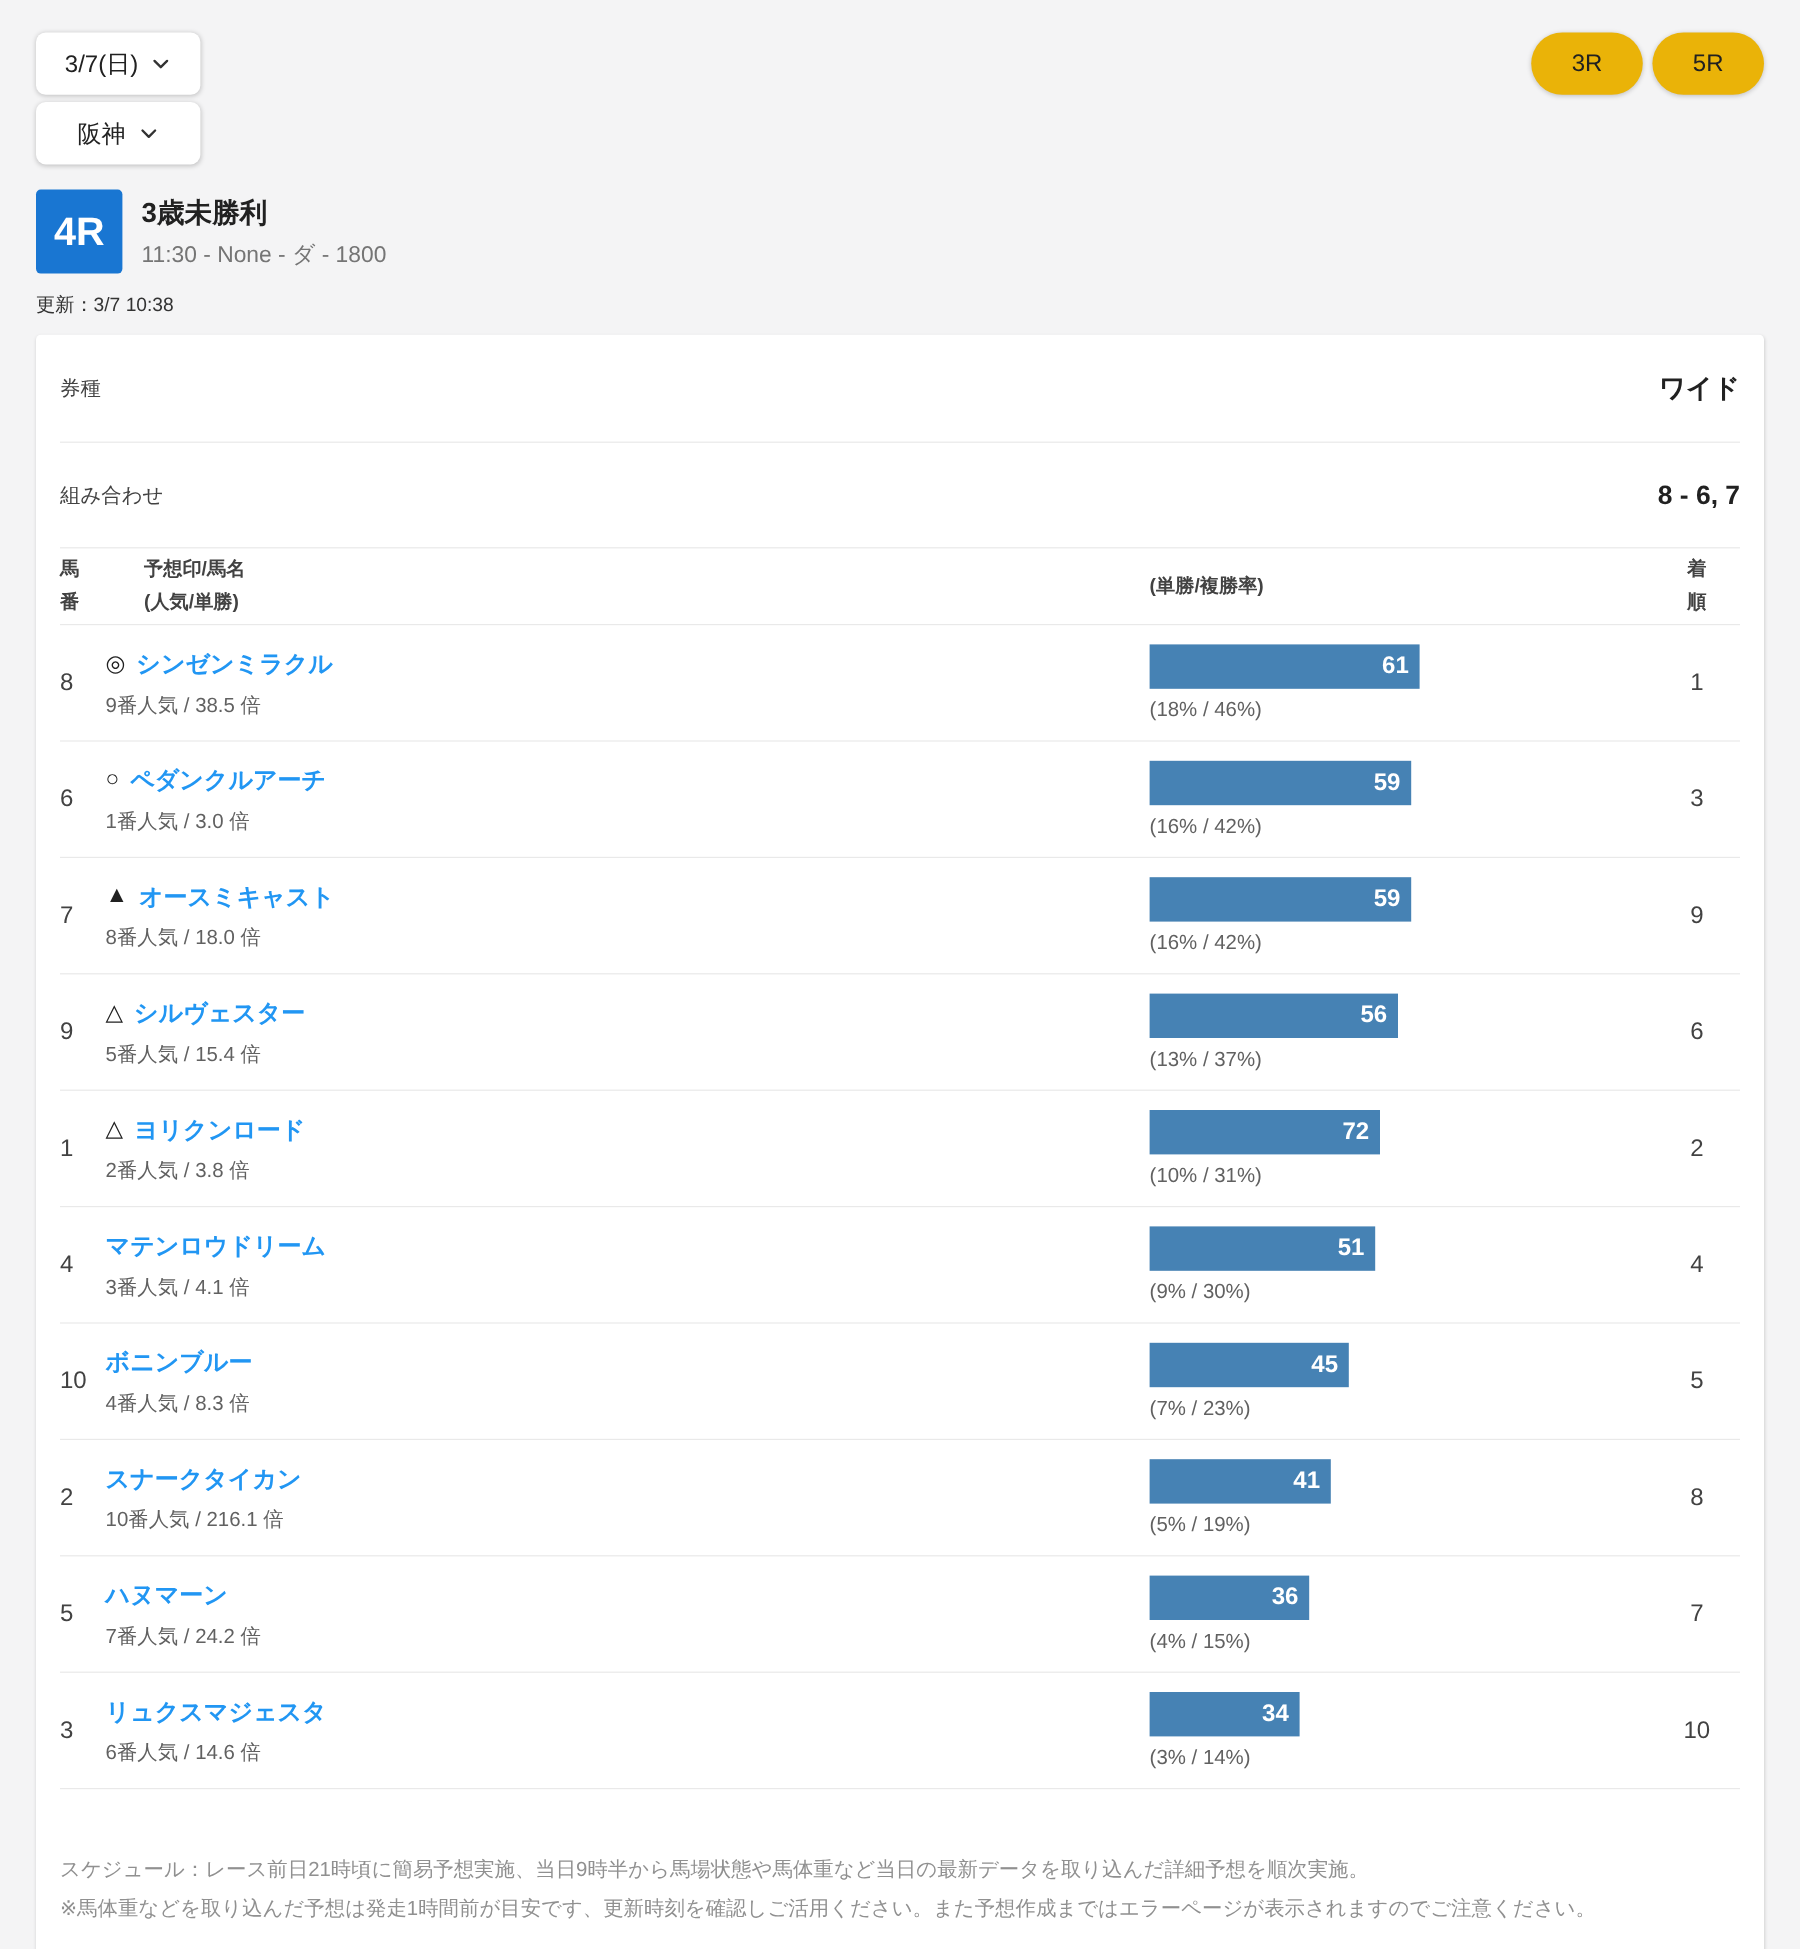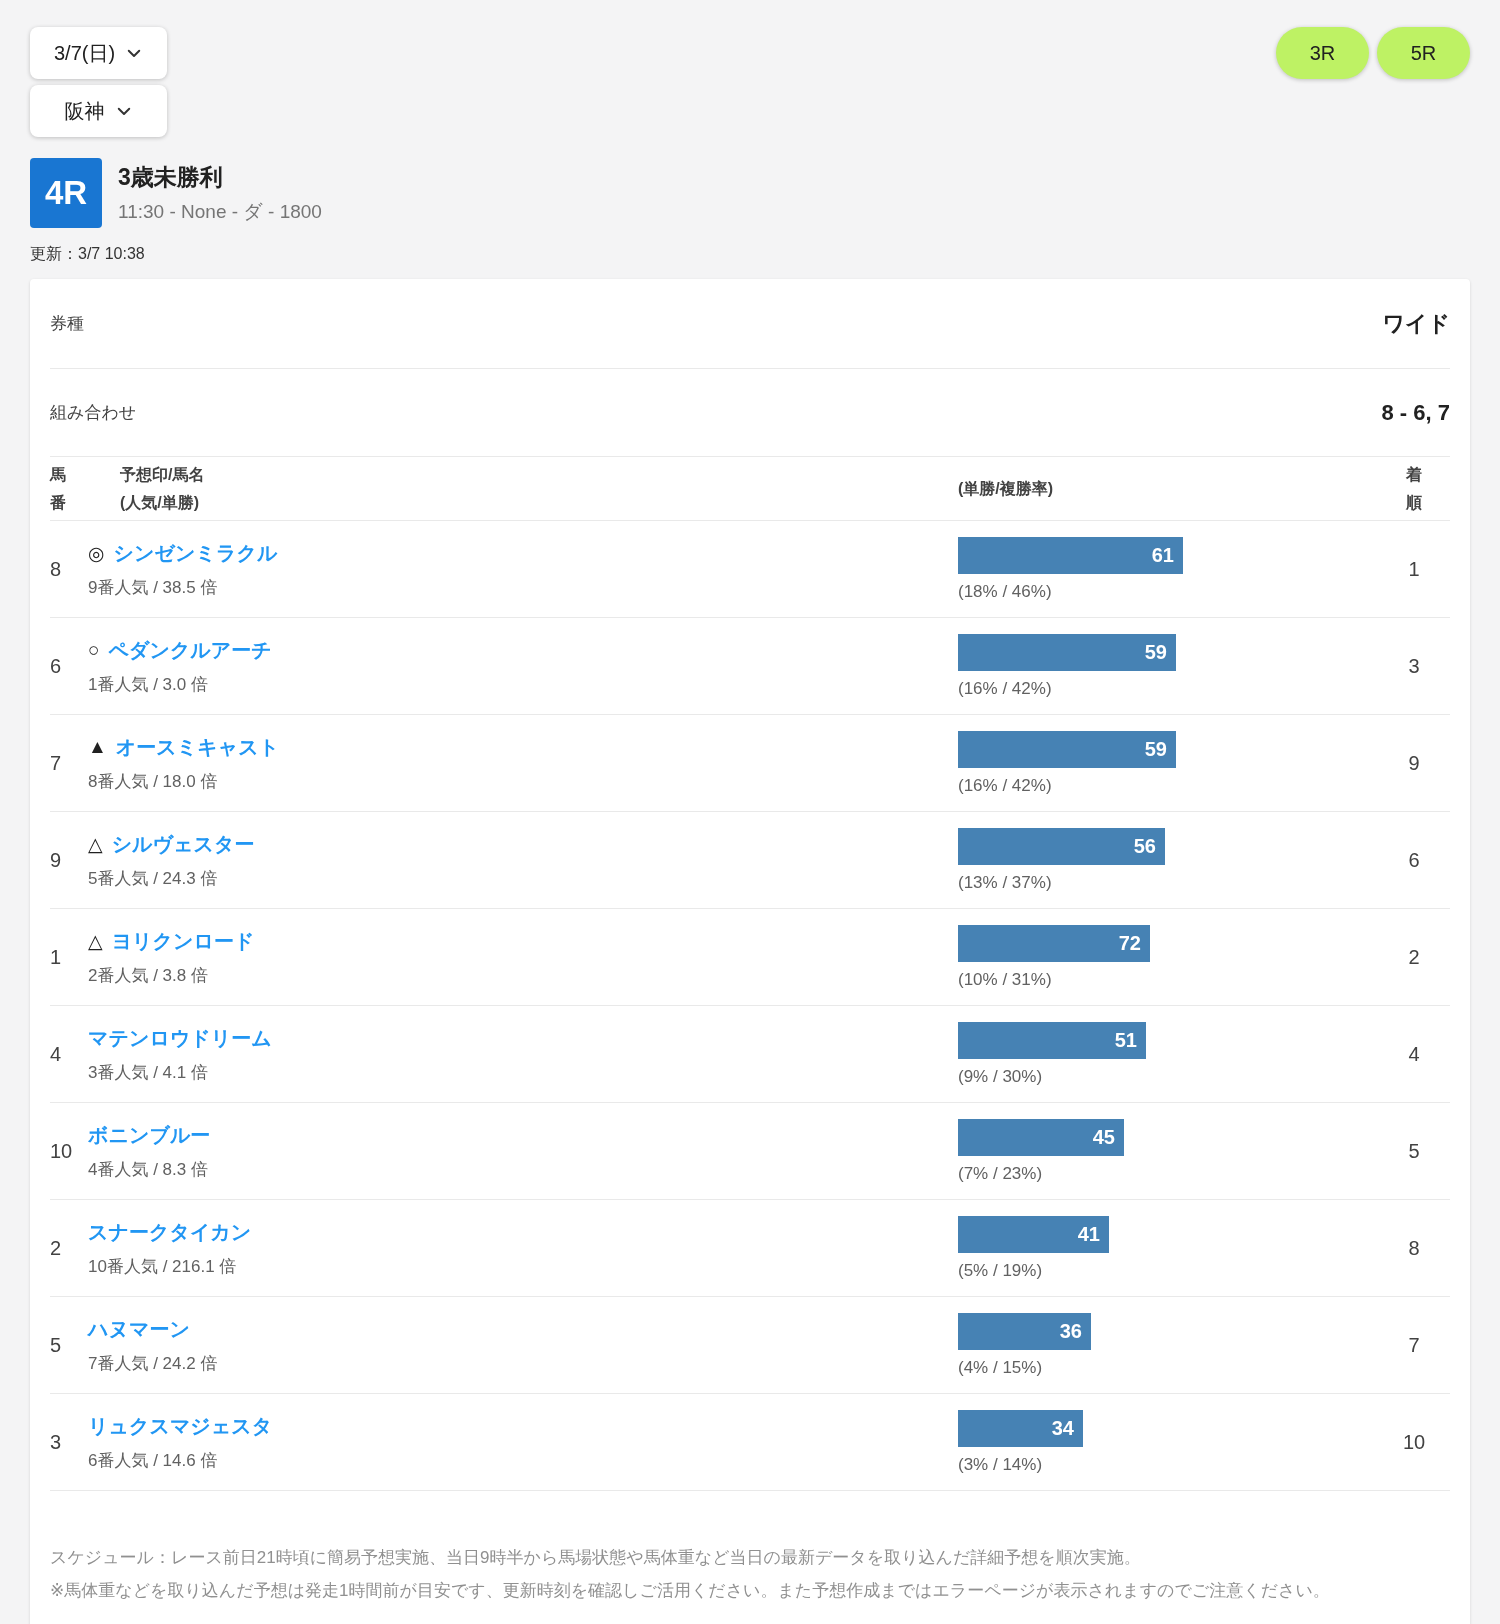--- a/index.html
+++ b/index.html
@@ -13,21 +13,21 @@
   .page{width:1500px;min-height:1624px;margin:0 auto;padding:27px 30px 30px 30px;}
 
   
   .toolbar{display:flex;justify-content:space-between;align-items:flex-start;}
   .toolbar-left{display:flex;gap:6px;flex-direction:column;}
   .sel-btn{display:flex;align-items:center;justify-content:center;gap:10px;height:52px;
     padding:0 24px;background:#fff;border:none;border-radius:8px;cursor:pointer;
     box-shadow:0 1px 4px rgba(0,0,0,.22);font-size:20px;color:var(--t1);
     font-family:inherit;}
   .toolbar-right{display:flex;gap:8px;}
-  .pill{height:52px;min-width:93px;padding:0 26px;background:#bef264;border:none;border-radius:26px;
+  .pill{height:52px;min-width:93px;padding:0 26px;background:#eab308;border:none;border-radius:26px;
     cursor:pointer;box-shadow:0 1px 4px rgba(0,0,0,.22);font-size:20px;color:var(--t1);
     font-family:inherit;}
 
   
   .race-header{display:flex;align-items:center;gap:16px;margin-top:21px;}
   .race-badge{width:72px;height:70px;background:var(--badge-blue);color:#fff;border-radius:4px;
     display:flex;align-items:center;justify-content:center;font-size:33px;font-weight:bold;}
   .race-title{font-size:23px;font-weight:bold;color:var(--t1);}
   .race-subtitle{font-size:19px;color:#757575;margin-top:6px;}
   .updated{margin-top:16px;font-size:16px;color:#333;}
@@ -190,21 +190,21 @@
     <div class="c-fin">9</div>
   </div>
 
   <div class="trow">
     <div class="c-num">9</div>
     <div class="c-name">
       <div class="name-line">
         <span class="mark">△</span>
         <a class="hname">シルヴェスター</a>
       </div>
-      <div class="odds">5番人気 / 24.3 倍</div>
+      <div class="odds">5番人気 / 15.4 倍</div>
     </div>
     <div class="c-bar">
       <div class="bar" style="width: 207px;">
         <span class="bar-val">56</span>
       </div>
       <div class="rate">(13% / 37%)</div>
     </div>
     <div class="c-fin">6</div>
   </div>
 

